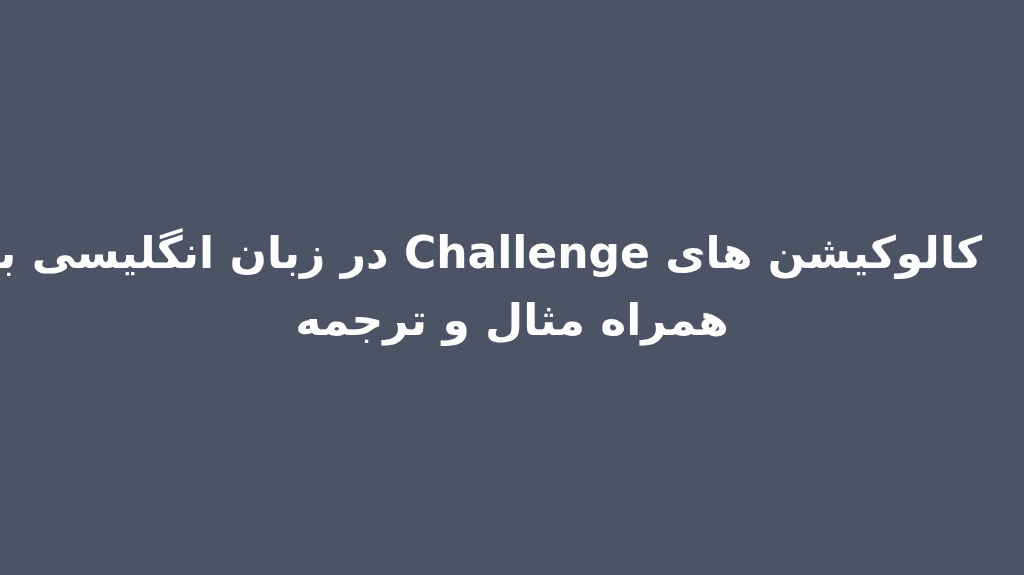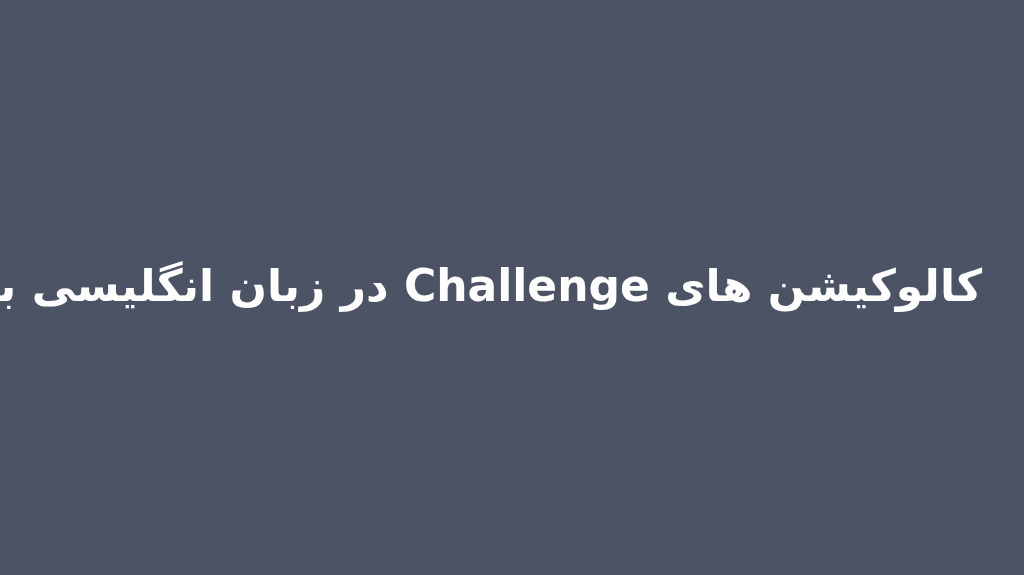--- a/index.html
+++ b/index.html
@@ -62,16 +62,17 @@
 </style>
 </head>
 <body>
 
 <div id="banner" style="background-color: rgb(75, 83, 100);">
 
   <div id="title-block">
 
     <span class="title-line" style="color: rgb(254, 254, 254);">کالوکیشن های Challenge در زبان انگلیسی به</span>
 
+    <span class="title-line" style="color: rgb(254, 254, 254);">همراه مثال و ترجمه</span>
 
   </div>
 
 </div>
 
 </body></html>

